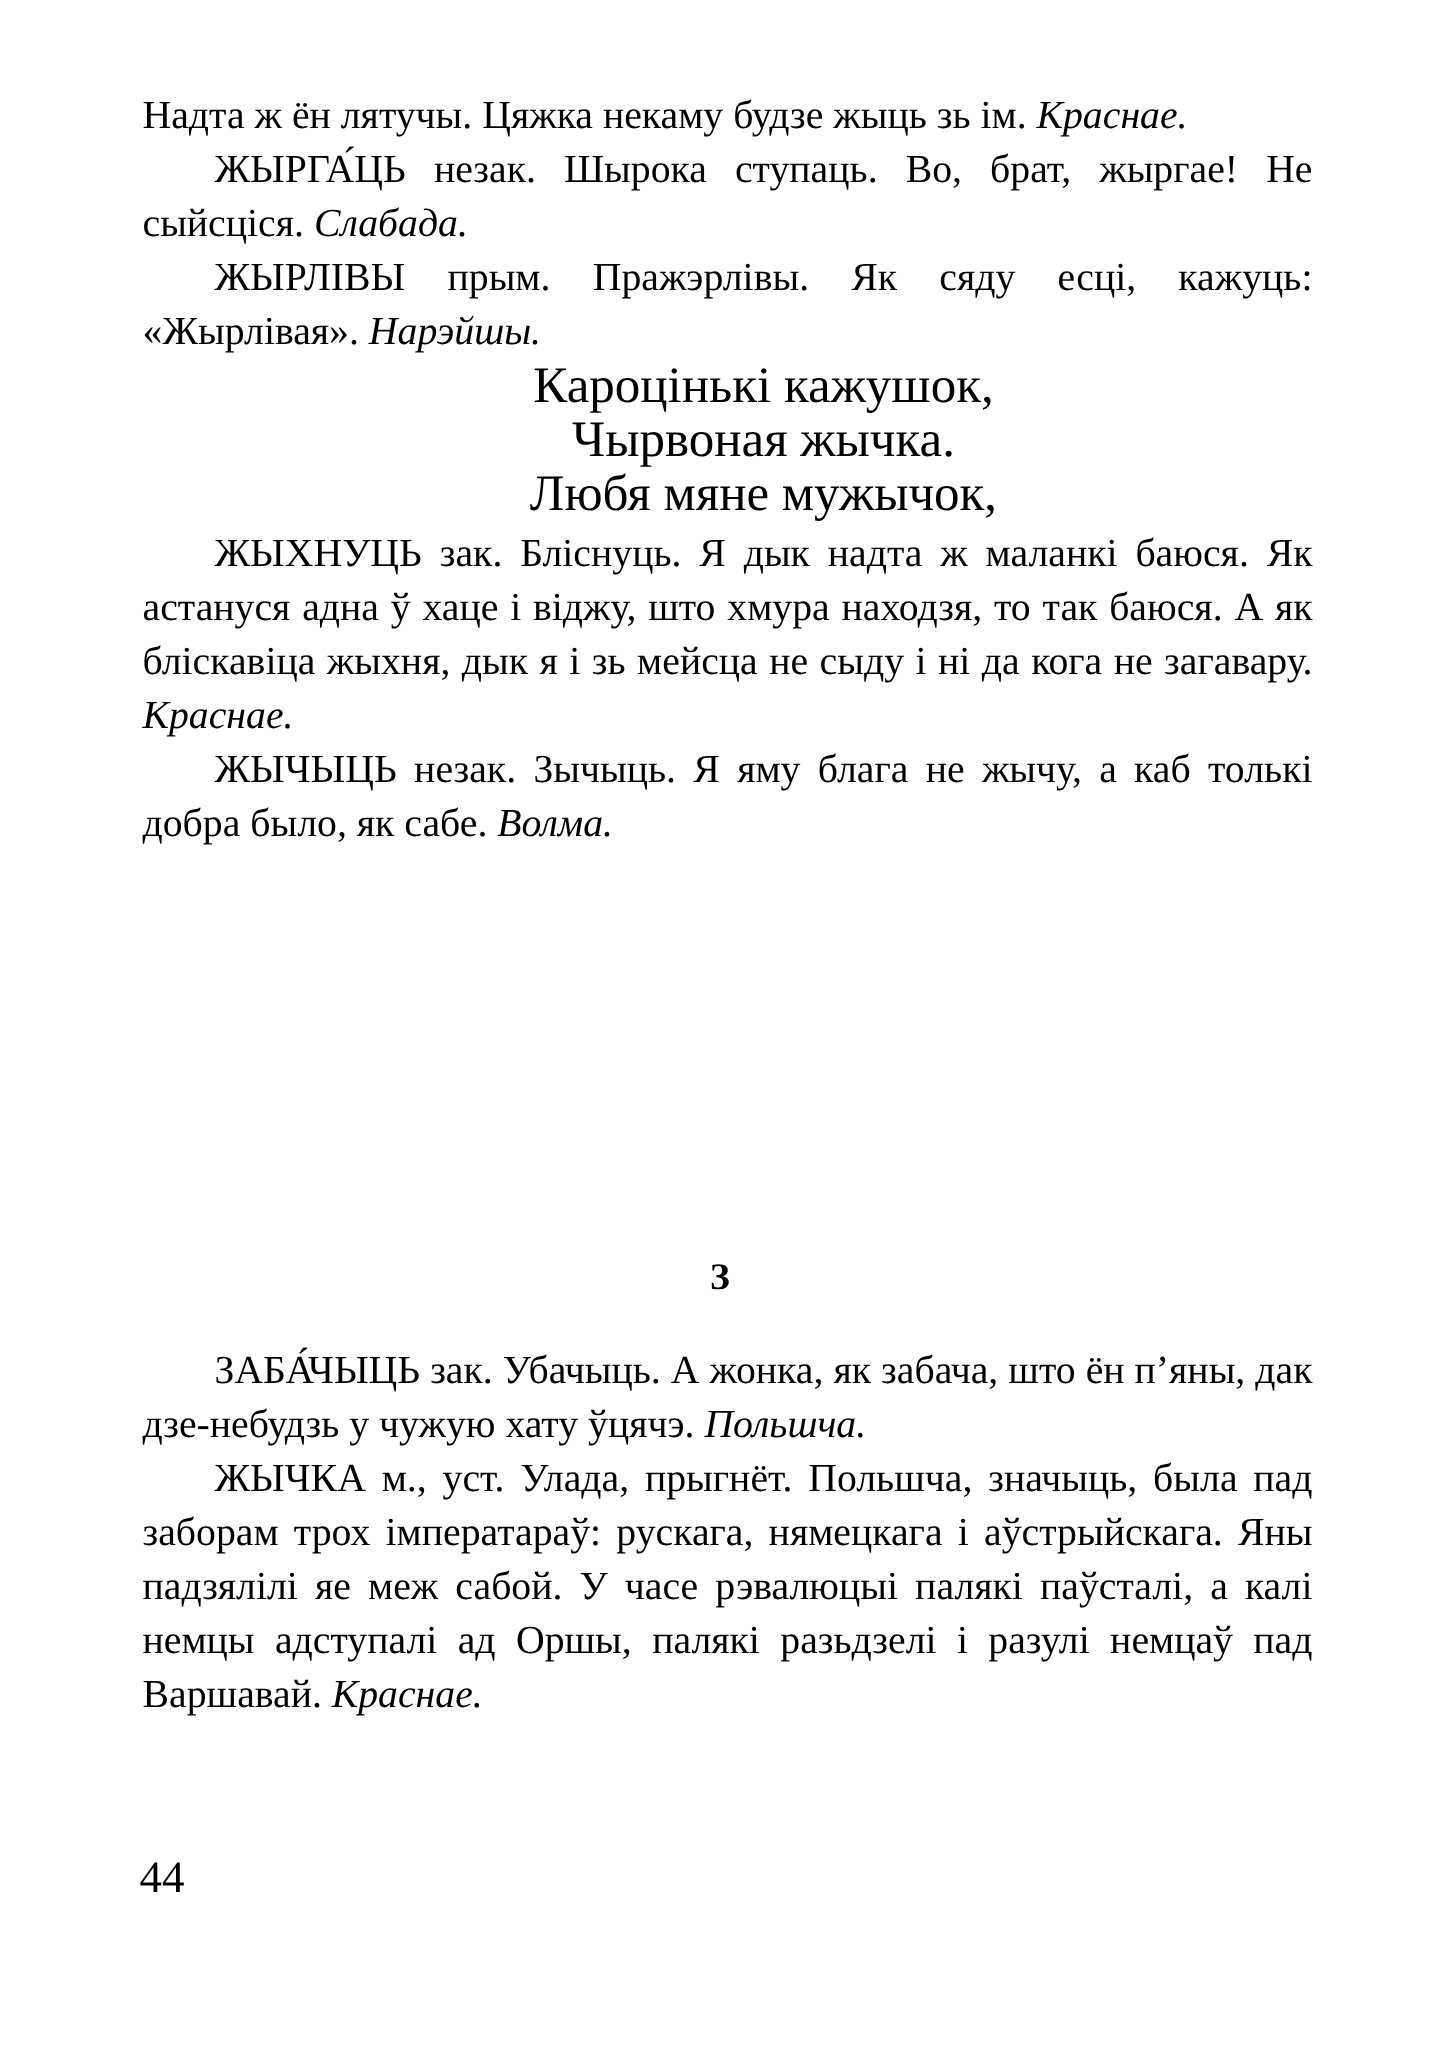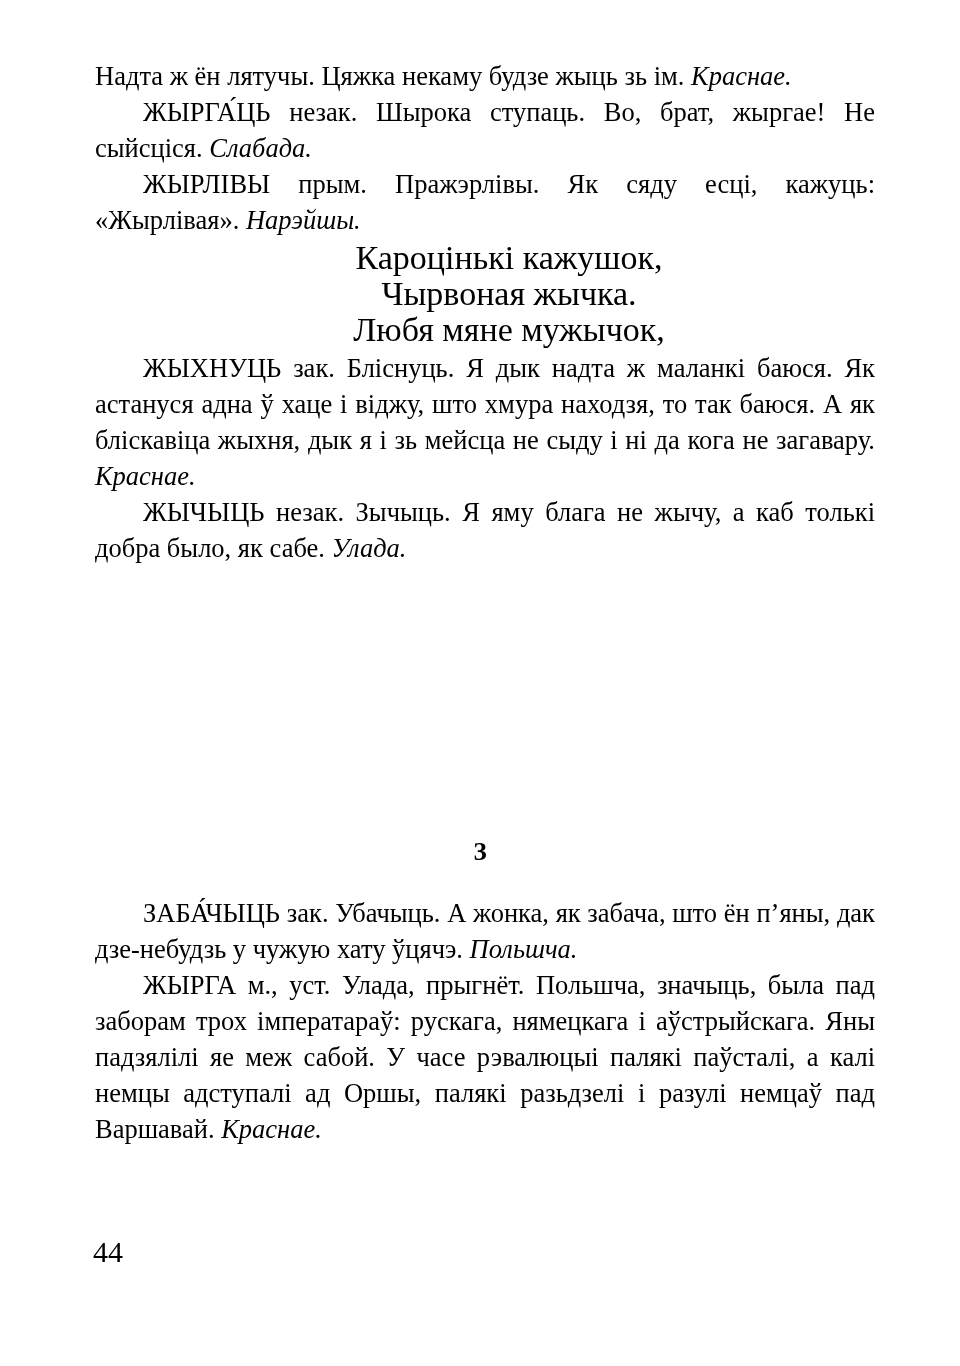--- a/index.html
+++ b/index.html
@@ -104,29 +104,29 @@
 
 
     <div class="verse">
       <span class="vline">Кароцінькі кажушок,</span>
       <span class="vline">Чырвоная жычка.</span>
       <span class="vline">Любя мяне мужычок,</span>
     </div>
 
     <p class="entry"><span class="headword">ЖЫХНУЦЬ</span><span> зак. Бліснуць. Я дык надта ж маланкі баюся. Як астануся адна ў хаце і віджу, што хмура находзя, то так баюся. А як бліскавіца жыхня, дык я і зь мейсца не сыду і ні да кога не загавару. </span><span class="src">Краснае.</span></p>
 
-    <p class="entry"><span class="headword">ЖЫЧЫЦЬ</span><span> незак. Зычыць. Я яму блага не жычу, а каб толькі добра было, як сабе. </span><span class="src">Улада.</span></p>
+    <p class="entry"><span class="headword">ЖЫЧЫЦЬ</span><span> незак. Зычыць. Я яму блага не жычу, а каб толькі добра было, як сабе. </span><span class="src">Волма.</span></p>
 
   </div>
 
   <div class="section-letter" style="top:838px;">З</div>
 
   <div class="text-column" style="top:895px;">
 
     <p class="entry"><span class="headword">ЗАБА́ЧЫЦЬ</span><span> зак. Убачыць. А жонка, як забача, што ён п’яны, дак дзе-небудзь у чужую хату ўцячэ. </span><span class="src">Польшча.</span></p>
 
-    <p class="entry"><span class="headword">ЖЫРГА</span><span> м., уст. Улада, прыгнёт. Польшча, значыць, была пад заборам трох імператараў: рускага, нямецкага і аўстрыйскага. Яны падзялілі яе меж сабой. У часе рэвалюцыі палякі паўсталі, а калі немцы адступалі ад Оршы, палякі разьдзелі і разулі немцаў пад Варшавай. </span><span class="src">Краснае.</span></p>
+    <p class="entry"><span class="headword">ЖЫЧКА</span><span> м., уст. Улада, прыгнёт. Польшча, значыць, была пад заборам трох імператараў: рускага, нямецкага і аўстрыйскага. Яны падзялілі яе меж сабой. У часе рэвалюцыі палякі паўсталі, а калі немцы адступалі ад Оршы, палякі разьдзелі і разулі немцаў пад Варшавай. </span><span class="src">Краснае.</span></p>
 
   </div>
 
   <div class="folio" style="top:1237px;">44</div>
 
 </div>
 
 </body></html>

